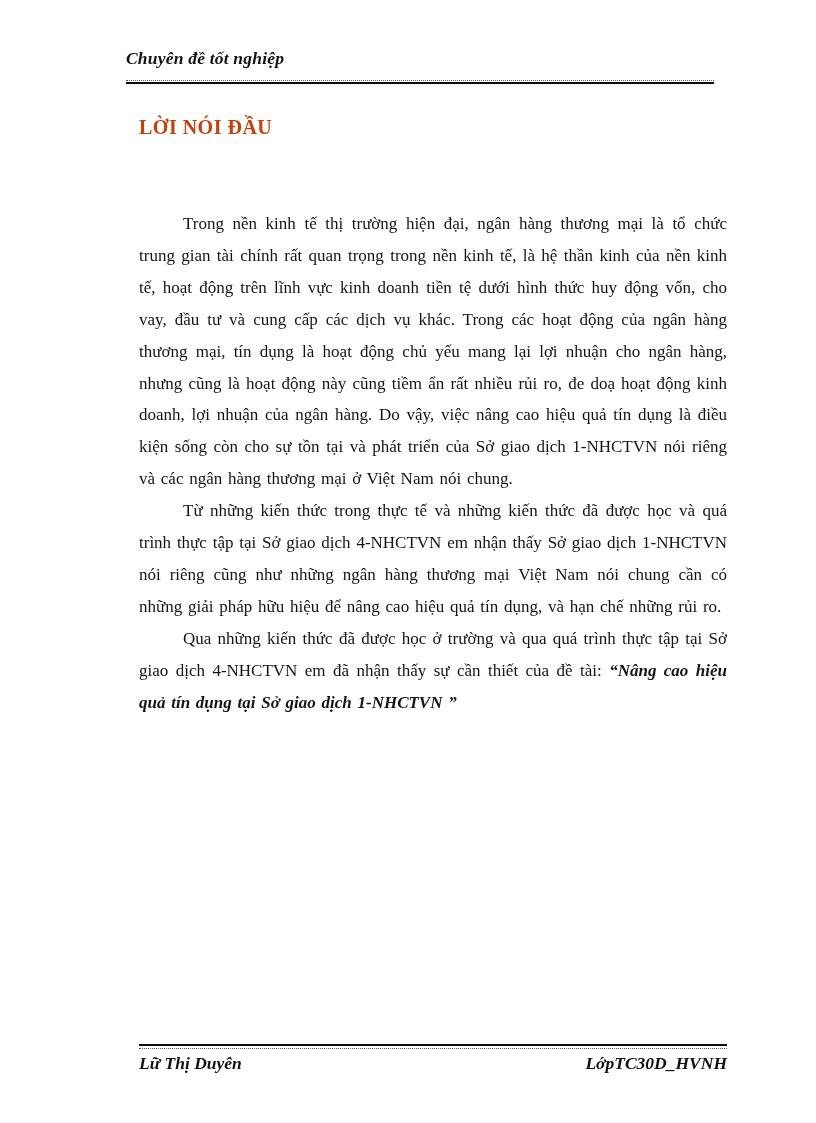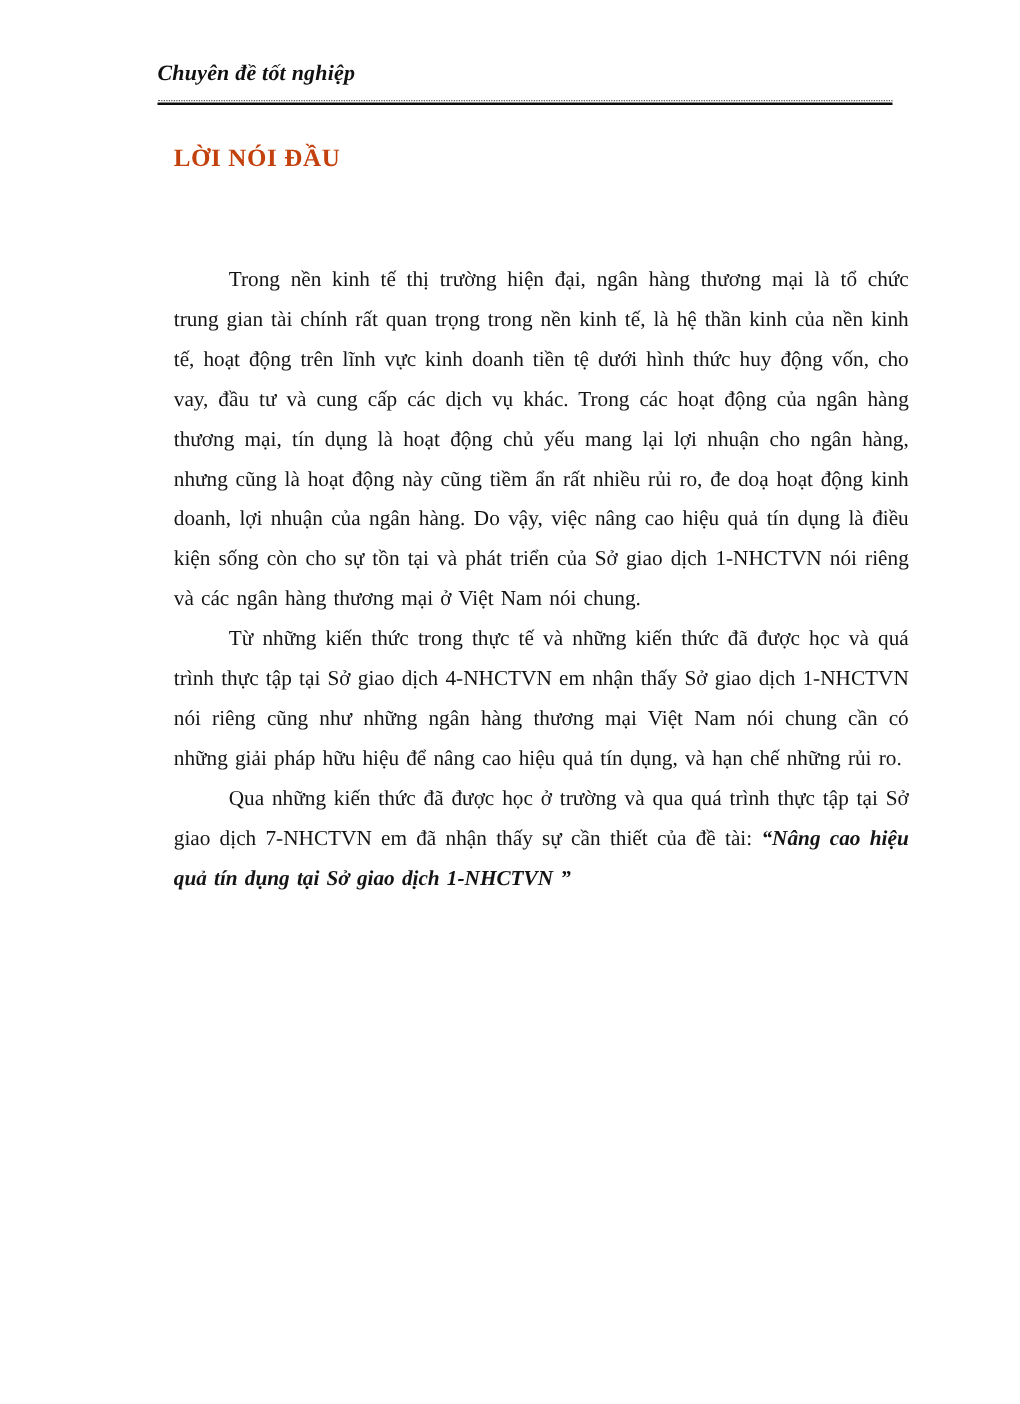--- a/index.html
+++ b/index.html
@@ -94,18 +94,25 @@
   <h1 class="doc-title">LỜI NÓI ĐẦU</h1>
 
   <div class="doc-body">
     <p>
       <span>Trong nền kinh tế thị trường hiện đại, ngân hàng thương mại là tổ chức trung gian tài chính rất quan trọng trong nền kinh tế, là hệ thần kinh của nền kinh tế, hoạt động trên lĩnh vực kinh doanh tiền tệ dưới hình thức huy động vốn, cho vay, đầu tư và cung cấp các dịch vụ khác. Trong các hoạt động của ngân hàng thương mại, tín dụng là hoạt động chủ yếu mang lại lợi nhuận cho ngân hàng, nhưng cũng là hoạt động này cũng tiềm ẩn rất nhiều rủi ro, đe doạ hoạt động kinh doanh, lợi nhuận của ngân hàng. Do vậy, việc nâng cao hiệu quả tín dụng là điều kiện sống còn cho sự tồn tại và phát triển của Sở giao dịch 1-NHCTVN nói riêng và các ngân hàng thương mại ở Việt Nam nói chung.</span>
     </p>
     <p>
       <span>Từ những kiến thức trong thực tế và những kiến thức đã được học và quá trình thực tập tại Sở giao dịch 4-NHCTVN em nhận thấy Sở giao dịch 1-NHCTVN nói riêng cũng như những ngân hàng thương mại Việt Nam nói chung cần có những giải pháp hữu hiệu để nâng cao hiệu quả tín dụng, và hạn chế những rủi ro.</span>
     </p>
     <p>
-      <span>Qua những kiến thức đã được học ở trường và qua quá trình thực tập tại Sở giao dịch 7-NHCTVN em đã nhận thấy sự cần thiết của đề tài: </span><span class="para-emphasis">“Nâng cao hiệu quả tín dụng tại Sở giao dịch 1-NHCTVN  ”</span>
+      <span>Qua những kiến thức đã được học ở trường và qua quá trình thực tập tại Sở giao dịch 4-NHCTVN em đã nhận thấy sự cần thiết của đề tài: </span><span class="para-emphasis">“Nâng cao hiệu quả tín dụng tại Sở giao dịch 1-NHCTVN  ”</span>
     </p>
   </div>
 
+  <div class="page-footer">
+    <div class="footer-rule"></div>
+    <div class="footer-row">
+      <span>Lữ Thị Duyên</span>
+      <span>LớpTC30D_HVNH</span>
+    </div>
+  </div>
 
 </div>
 
 </body></html>

